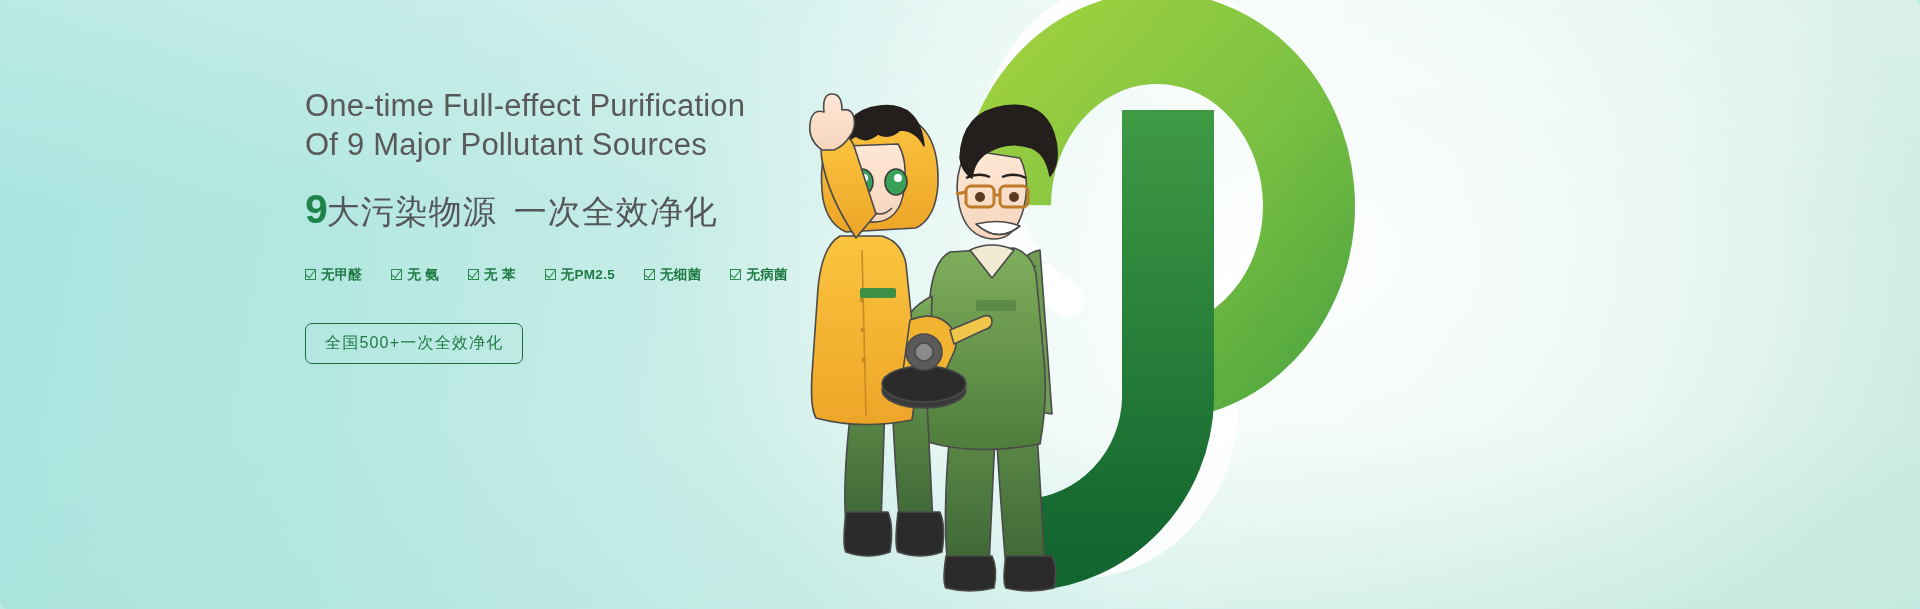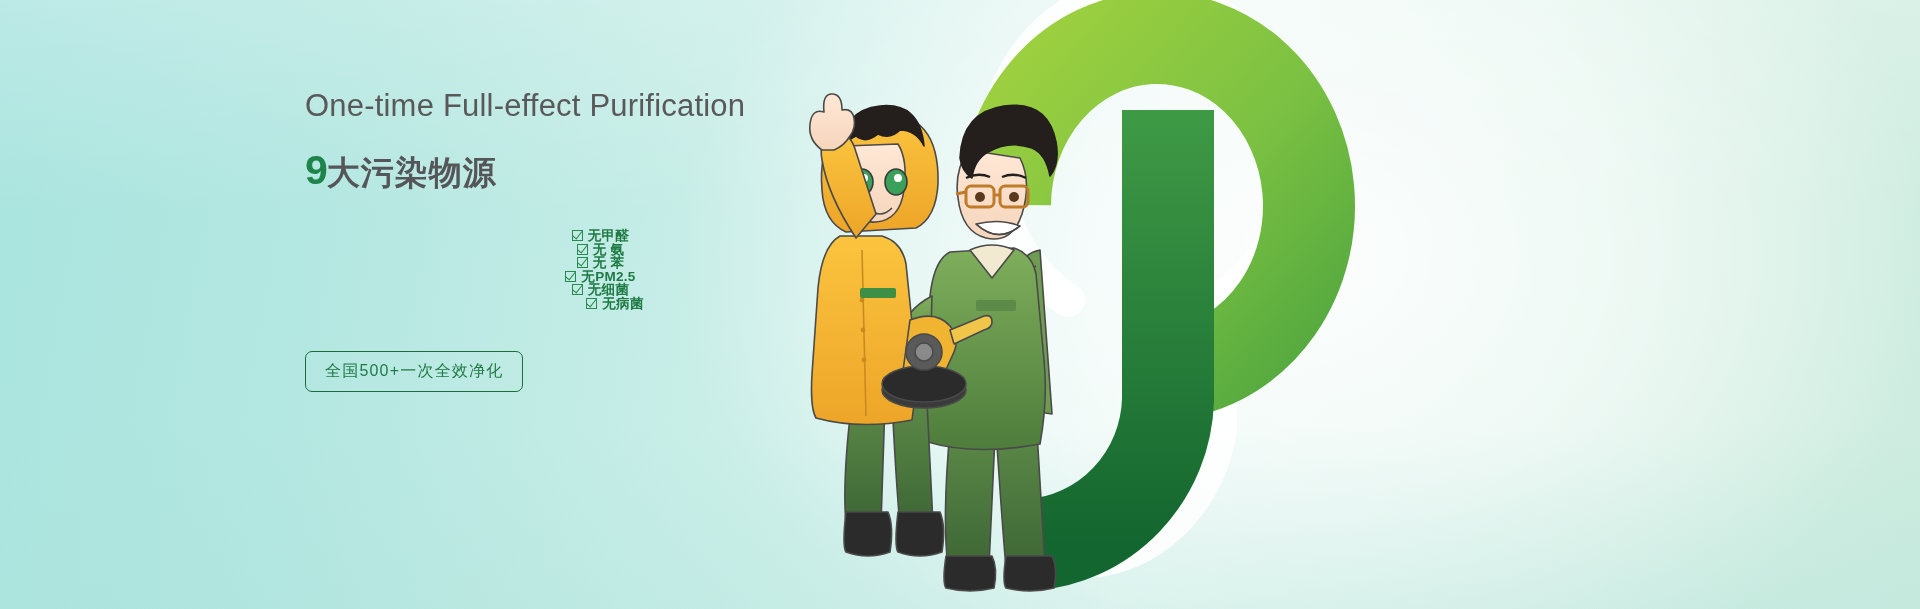--- a/index.html
+++ b/index.html
@@ -10,20 +10,21 @@
     position:relative;
   }
 
   
   #banner{
     position:absolute; inset:0;
     background:
       radial-gradient(ellipse 900px 700px at 68% 42%, rgba(255,255,255,.92) 0%, rgba(255,255,255,.55) 38%, rgba(255,255,255,0) 70%),
       linear-gradient(100deg, #a9e4df 0%, #b4e7e1 18%, #cdefe9 42%, #e4f6f1 60%, #d9f1e7 78%, #cdecdf 100%);
     overflow:hidden;
+    border-radius:8px;
   }
   .bg-sheen{
     position:absolute; left:0; top:0; width:100%; height:100%;
     background:linear-gradient(180deg, rgba(255,255,255,.22) 0%, rgba(255,255,255,0) 35%, rgba(255,255,255,0) 70%, rgba(168,224,216,.25) 100%);
     pointer-events:none;
   }
 
   
   #copy{ position:absolute; left:305px; top:86px; width:620px; }
 
@@ -44,32 +45,31 @@
   }
   .cn-nine{
     color:#1e8449;
     font-size:41px;
     font-weight:700;
     letter-spacing:-1px;
   }
   .cn-main{
     color:#55565a;
     font-size:33px;
-    font-weight:700;
+    font-weight:400;
     letter-spacing:1px;
   }
   .cn-gap{ display:inline-block; width:17px; }
 
   
   #features{
     margin-top:38px;
     display:flex;
     align-items:center;
     white-space:nowrap;
-    flex-direction:column;
   }
   .feat{
     display:flex; align-items:center;
     margin-right:29px;
     color:#1f7a44;
     font-size:13.5px;
     font-weight:700;
     letter-spacing:.3px;
   }
   .feat:last-child{ margin-right:0;justify-content:space-between; }
@@ -247,25 +247,27 @@
         <circle cx="124" cy="352" r="18" fill="#5a5a5a"></circle>
         <circle cx="124" cy="352" r="9" fill="#8a8a8a"></circle>
         <path d="M150 330 l34 -14 q8 -2 8 6 q0 6 -8 8 l-30 14 z" fill="#f0c64a"></path>
       </g>
     </svg>
   </div>
 
   <div id="copy">
 
     <div class="eng">One-time Full-effect Purification</div>
+    <div class="eng">Of 9 Major Pollutant Sources</div>
 
     <div class="cn-head">
       <span class="cn-nine">9</span>
       <span class="cn-main">大污染物源</span>
       <span class="cn-gap"></span>
+      <span class="cn-main">一次全效净化</span>
     </div>
 
     <div id="features">
       <div class="feat">
         <span class="tick"></span>
         <span class="feat-label">无甲醛</span>
       </div>
       <div class="feat">
         <span class="tick"></span>
         <span class="feat-label">无 氨</span>

